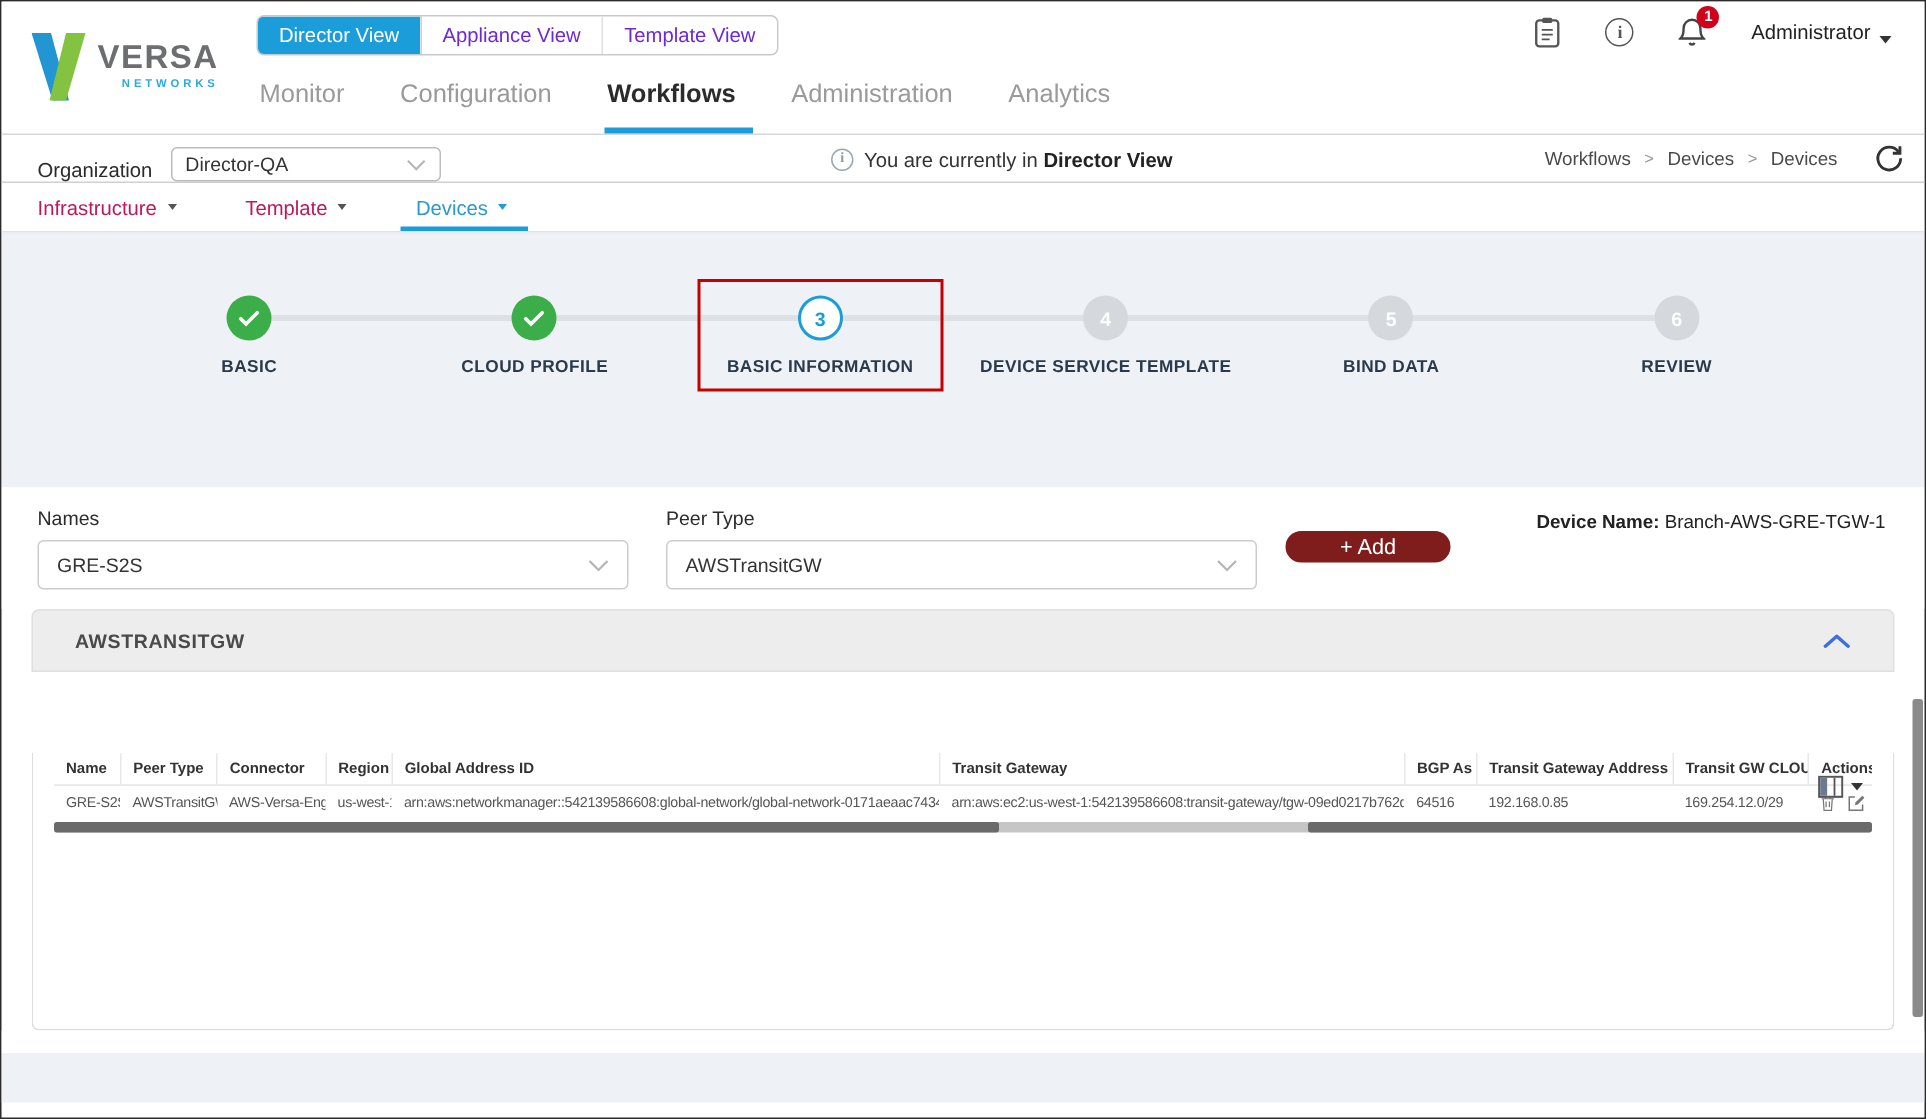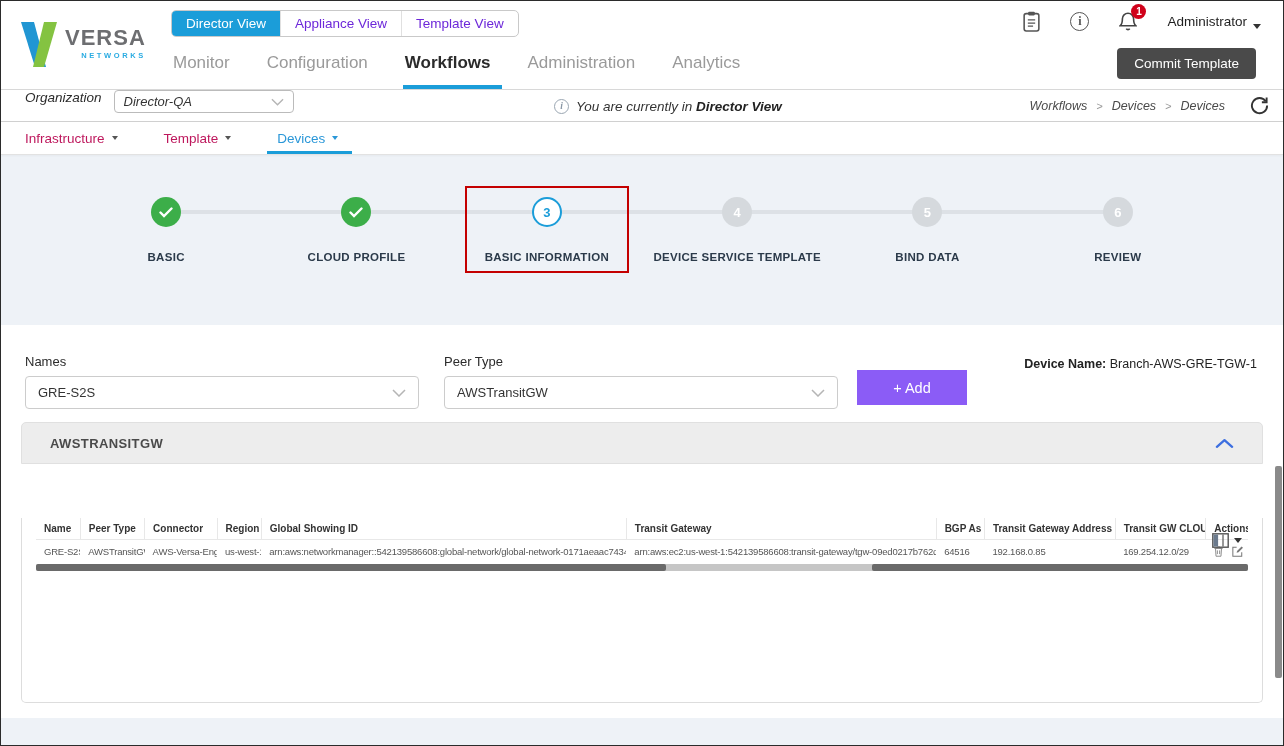--- a/index.html
+++ b/index.html
@@ -26,21 +26,21 @@
 
   .top-icons { position:absolute; right:22px; top:10px; display:flex; align-items:center; gap:30px; }
   .icon-btn { position:relative; cursor:pointer; display:flex; align-items:center; }
   .badge { position:absolute; top:-7px; right:-9px; min-width:15px; height:15px; border-radius:8px; background:#d0021b; color:#fff; font-size:10px; font-weight:bold; display:flex; align-items:center; justify-content:center; padding:0 3px; }
   .user-menu { display:flex; align-items:flex-end; gap:6px; font-size:13.5px; color:#1f1f1f; cursor:pointer; }
   .caret-down { width:0; height:0; border-left:4px solid transparent; border-right:4px solid transparent; border-top:5px solid #333; display:inline-block; }
   .info-circle { width:19px; height:19px; border:1.6px solid #555; border-radius:50%; color:#555; font-size:12px; font-weight:bold; display:flex; align-items:center; justify-content:center; font-family:"Liberation Serif",serif; }
   .commit-btn { position:absolute; right:27px; top:47px; background:#4a4a4a; color:#fff; font-size:13.5px; padding:8px 17px; border:none; border-radius:4px; cursor:pointer; }
 
   
-  .org-bar { position:relative; height:32px; border-bottom:1px solid #d0d0d0; display:flex; align-items:flex-start; background:#fff;font-style:italic; }
+  .org-bar { position:relative; height:32px; border-bottom:1px solid #d0d0d0; display:flex; align-items:flex-end; background:#fff; }
   .org-label { margin-left:24px; font-size:13.5px; color:#2b2b2b; }
   .org-select { margin-left:12px; width:180px; height:23px; border:1px solid #bbb; border-radius:4px; display:flex; align-items:center; justify-content:space-between; padding:0 9px; font-size:13px; color:#333; cursor:pointer; background:#fff; }
   .notice { position:absolute; left:553px; top:0; height:32px; display:flex; align-items:center; gap:7px; font-size:13.5px; color:#333; }
   .notice .info-circle { width:15px; height:15px; border-width:1.3px; font-size:9.5px; color:#8a97a5; border-color:#9aa6b2; }
   .notice b { font-weight:bold; color:#222; }
   .breadcrumb { position:absolute; right:58px; top:0; height:32px; display:flex; align-items:center; gap:9px; font-size:12.5px; color:#4a4a4a; }
   .breadcrumb .sep { color:#999; font-size:11px; }
   .breadcrumb .crumb { cursor:pointer; }
   .refresh-btn { position:absolute; right:14px; top:6px; cursor:pointer; }
 
@@ -54,32 +54,32 @@
 
   
   .stepper-section { height:170px; background:#eef2f7; padding-top:42px; }
   .stepper { display:flex; margin:0 70px; }
   .step { flex:1; position:relative; text-align:center; cursor:pointer; }
   .step:not(:first-child)::before { content:""; position:absolute; top:13px; left:-50%; width:100%; height:4px; background:#dde1e6; z-index:0; }
   .circle { position:relative; z-index:1; width:30px; height:30px; border-radius:50%; margin:0 auto; display:flex; align-items:center; justify-content:center; font-size:13px; font-weight:bold; }
   .step.done .circle { background:#3cae49; }
   .step.current .circle { background:#fff; border:2px solid #1b9dd9; color:#1b9dd9; }
   .step.upcoming .circle { background:#d5d9dd; color:#fff; }
-  .step-label { margin-top:24px; font-size:11.5px; font-weight:bold; color:#2b3a4a; letter-spacing:0.3px; white-space:nowrap; }
+  .step-label { margin-top:12px; font-size:11.5px; font-weight:bold; color:#2b3a4a; letter-spacing:0.3px; white-space:nowrap; }
   .hl-ring { position:absolute; top:-11px; bottom:-10px; left:13px; right:13px; border:2px solid #c40000; z-index:2; pointer-events:none; }
   .content-title { text-align:center; margin-top:27px; font-size:21px; font-weight:400; color:#2f9fd9; }
 
   
-  .form-section { position:relative; height:81px; background:#fff;margin-top:16px; }
+  .form-section { position:relative; height:81px; background:#fff; }
   .field-label { font-size:13px; color:#2b2b2b; }
   .form-group { position:absolute; top:13px; }
   .form-group.names { left:24px; }
   .form-group.peer { left:443px; }
   .select-box { margin-top:7px; width:394px; height:33px; border:1px solid #ccc; border-radius:4px; display:flex; align-items:center; justify-content:space-between; padding:0 12px; font-size:13px; color:#333; background:#fff; cursor:pointer; }
-  .add-btn { position:absolute; left:856px; top:29px; width:110px; height:35px; background:#8b5cf6; color:#fff; font-size:14.5px; border:none; border-radius:0; cursor:pointer; }
+  .add-btn { position:absolute; left:856px; top:29px; width:110px; height:21px; background:#7f1d1d; color:#fff; font-size:14.5px; border:none; border-radius:12px; cursor:pointer; }
   .device-name { position:absolute; right:26px; top:16px; font-size:12.5px; color:#222; }
   .device-name b { font-weight:bold; }
 
   
   .panel { margin:0 20px; }
   .panel-header { height:42px; background:#ededed; border:1px solid #e0e0e0; border-radius:5px 5px 0 0; display:flex; align-items:center; justify-content:space-between; padding:0 28px; }
   .panel-title { font-size:13px; font-weight:bold; color:#4a4a4a; letter-spacing:0.4px; }
   .collapse-btn { cursor:pointer; display:flex; align-items:center; }
   .panel-body { position:relative; height:185px; background:#fff; border:1px solid #ddd; border-top:none; border-radius:0 0 5px 5px; padding:0 14px; }
   .col-picker { position:absolute; right:20px; top:15px; display:flex; align-items:center; gap:5px; cursor:pointer; }
@@ -152,21 +152,20 @@
             <path d="M7.3 17.6a1.9 1.9 0 0 0 3.4 0" fill="none" stroke="#444" stroke-width="1.6"></path>
           </svg>
         <span class="badge">1</span>
       </span>
       <span class="user-menu">
         <span>Administrator</span>
         <span class="caret-down"></span>
       </span>
     </div>
 
-    <button class="commit-btn">Commit Template</button>
   </header>
 
   <div class="org-bar">
     <span class="org-label">Organization</span>
     <div class="org-select">
       <span>Director-QA</span>
       <svg width="13" height="8" viewBox="0 0 14 8">
           <path d="M1 1l6 6 6-6" stroke="#b5b5b5" stroke-width="1.5" fill="none"></path>
         </svg>
     </div>
@@ -299,21 +298,21 @@
             <col style="width:130px">
           <col style="width:90px">
             <col style="width:42px">
         </colgroup>
         <thead>
           <tr>
             <th>Name</th>
             <th>Peer Type</th>
             <th>Connector</th>
             <th>Region</th>
-            <th>Global Showing ID</th>
+            <th>Global Address ID</th>
             <th>Transit Gateway</th>
             <th>BGP As No</th>
             <th>Transit Gateway Address</th>
             <th>Transit GW CLOUD</th>
             <th>Actions</th>
           </tr>
         </thead>
         <tbody>
           <tr>
             <td class="link">GRE-S2S</td>

